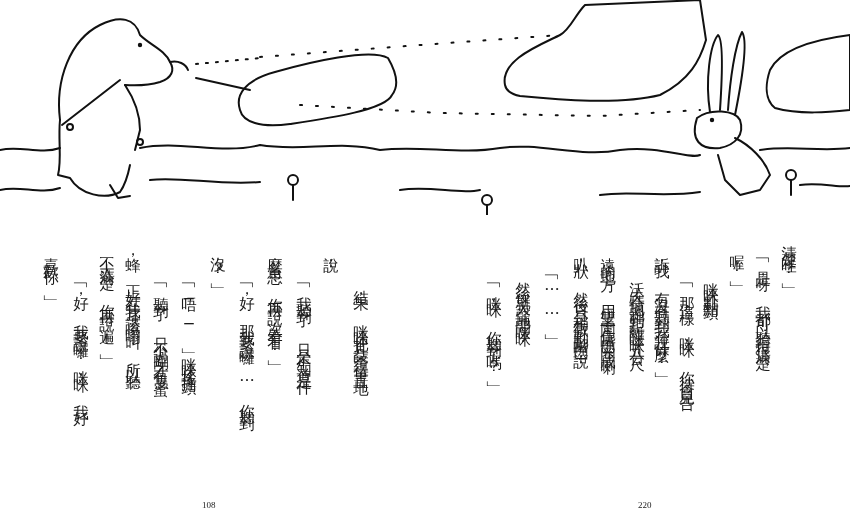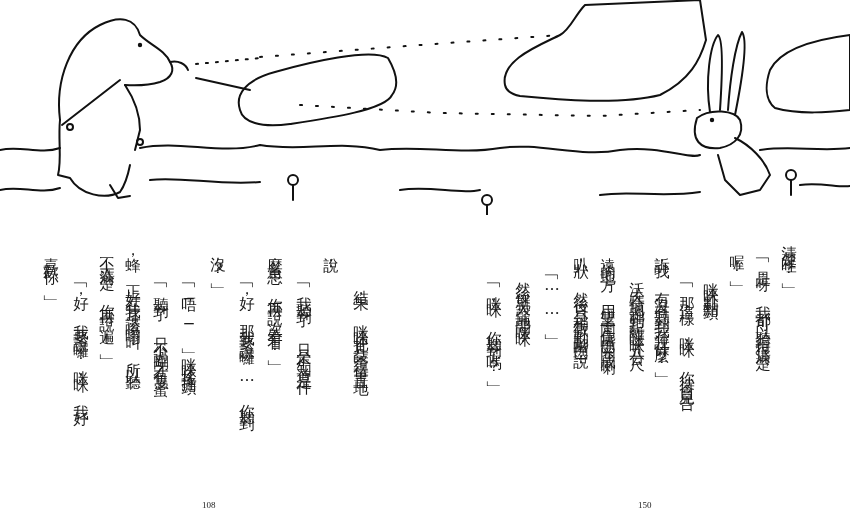--- a/index.html
+++ b/index.html
@@ -83,14 +83,14 @@
   <div class="col" style="left:236px; top:278px;">「好，那我要說囉……你聽到</div>
   <div class="col" style="left:207px; top:245px;">沒？」</div>
   <div class="col" style="left:178px; top:278px;">「唔──」咪咪搖搖頭。</div>
   <div class="col" style="left:150px; top:278px;">「聽到了，只不過剛才有隻蜜</div>
   <div class="col" style="left:122px; top:245px;">蜂，正好在我耳邊嗡嗡叫，所以聽</div>
   <div class="col" style="left:96px; top:245px;">不太清楚。你再說一遍！」</div>
   <div class="col" style="left:70px; top:278px;">「好，我要說囉！咪咪，我好</div>
   <div class="col" style="left:40px; top:245px;">喜歡你。」</div>
 
   <div class="page-num" style="left:202px;">108</div>
-  <div class="page-num" style="left:638px;">150</div>
+  <div class="page-num" style="left:638px;">220</div>
 </div>
 
 </body></html>

